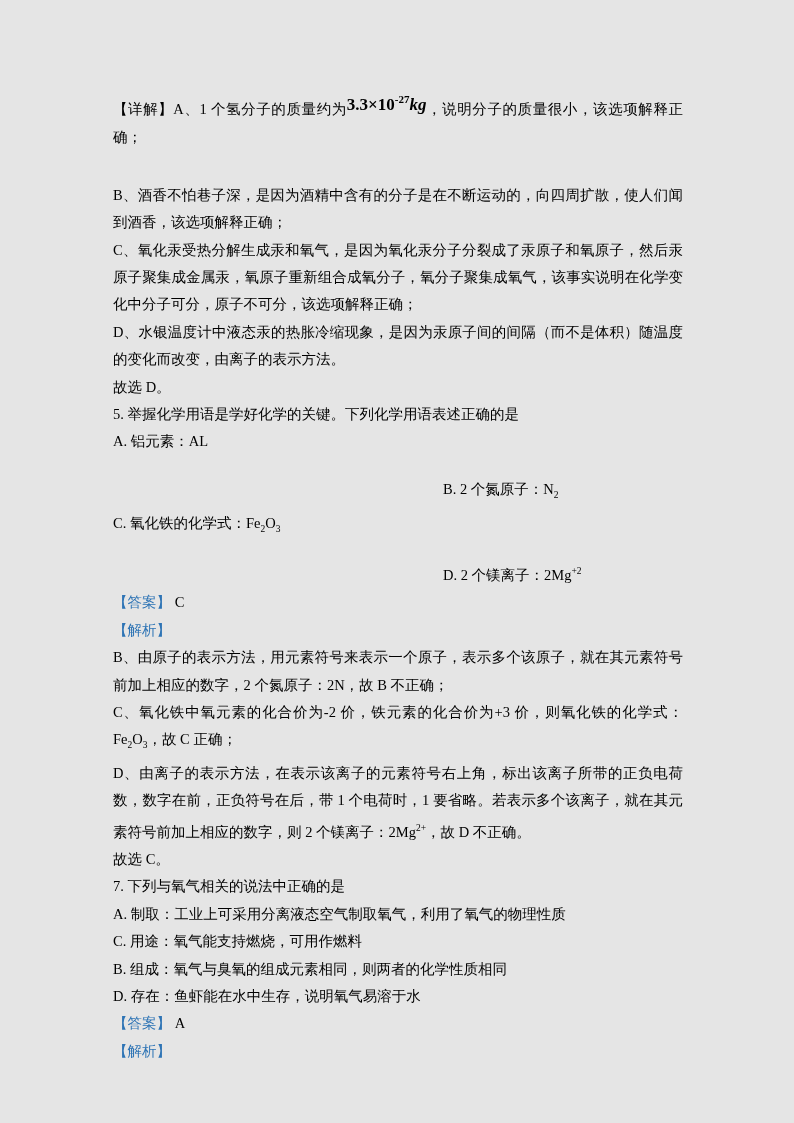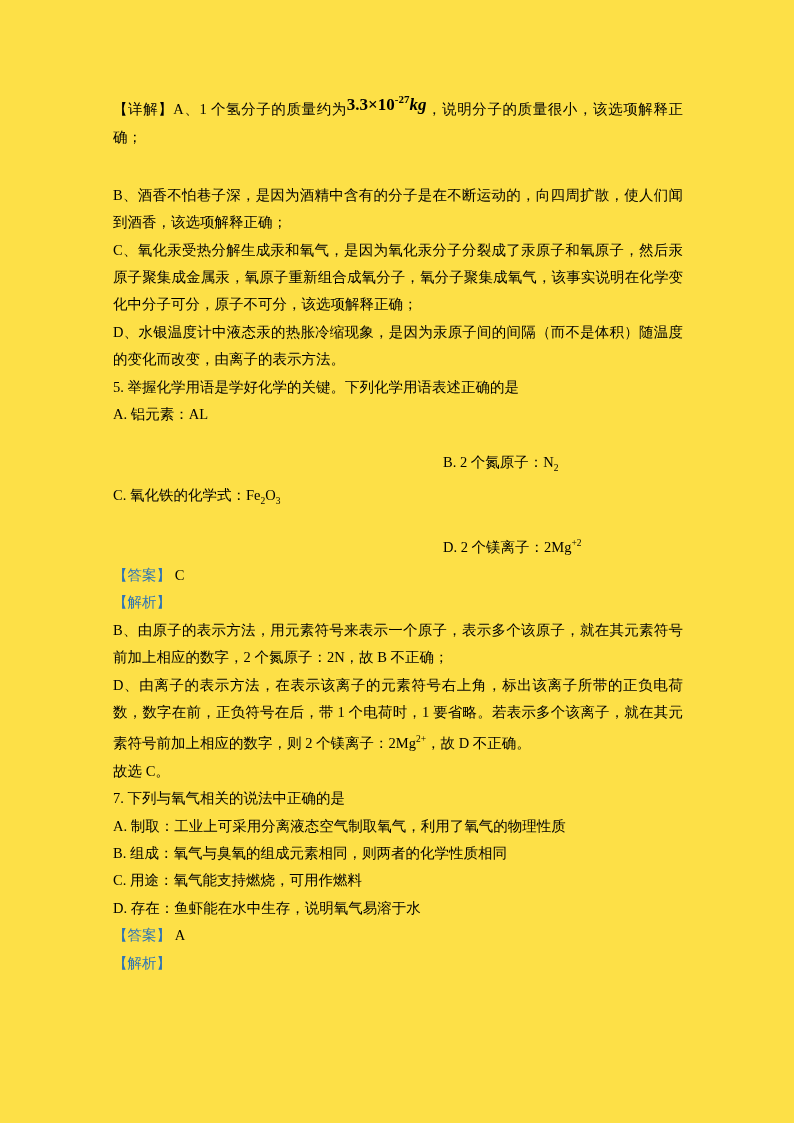--- a/index.html
+++ b/index.html
@@ -1,21 +1,21 @@
 <!DOCTYPE html>
 <html><head>
 <meta charset="utf-8">
 <style>
   * { margin: 0; padding: 0; box-sizing: border-box; }
   html, body { background: #ffffff; }
   .page {
     position: relative;
     width: 794px;
     height: 1123px;
-    background: #fde047;
+    background: #e5e5e5;
     padding: 95px 111px 40px 113px;
     overflow: hidden;
     font-family: "Liberation Serif", "DejaVu Serif", serif;
     font-size: 14.5px;
     line-height: 27.4px;
     color: #000000;
   }
   .para { text-align: justify; }
   .gap-after { margin-bottom: 30px; }
   .opt-row { display: flex; }
@@ -30,35 +30,37 @@
 </style>
 </head>
 <body>
 
 <div class="page">
   <div id="doc">
       <div class="para gap-after"><span>【详解】A、1 个氢分子的质量约为</span><span class="s-formula">3.3×10</span><span class="s-formula-sup">-27</span><span class="s-formula-kg">kg</span><span>，说明分子的质量很小，该选项解释正确；</span></div>
       <div class="para"><span>B、酒香不怕巷子深，是因为酒精中含有的分子是在不断运动的，向四周扩散，使人们闻到酒香，该选项解释正确；</span></div>
       <div class="para"><span>C、氧化汞受热分解生成汞和氧气，是因为氧化汞分子分裂成了汞原子和氧原子，然后汞原子聚集成金属汞，氧原子重新组合成氧分子，氧分子聚集成氧气，该事实说明在化学变化中分子可分，原子不可分，该选项解释正确；</span></div>
       <div class="para"><span>D、水银温度计中液态汞的热胀冷缩现象，是因为汞原子间的间隔（而不是体积）随温度的变化而改变，由离子的表示方法。</span></div>
+      <div class="para"><span>故选 D。</span></div>
       <div class="para"><span>5. 举握化学用语是学好化学的关键。下列化学用语表述正确的是</span></div>
       <div class="para opt-row">
         <div class="opt-left"><span>A. 铝元素：AL</span></div>
         <div class="opt-right"><span>B. 2 个氮原子：N</span><span class="s-sub">2</span></div>
       </div>
       <div class="para opt-row">
         <div class="opt-left"><span>C. 氧化铁的化学式：Fe</span><span class="s-sub">2</span><span>O</span><span class="s-sub">3</span></div>
         <div class="opt-right"><span>D. 2 个镁离子：2Mg</span><span class="s-sup">+2</span></div>
       </div>
       <div class="para"><span class="s-blue">【答案】</span><span> C</span></div>
       <div class="para"><span class="s-blue">【解析】</span></div>
       <div class="para"><span>B、由原子的表示方法，用元素符号来表示一个原子，表示多个该原子，就在其元素符号前加上相应的数字，2 个氮原子：2N，故 B 不正确；</span></div>
+      <div class="para"><span>C、氧化铁中氧元素的化合价为-2 价，铁元素的化合价为+3 价，则氧化铁的化学式：Fe</span><span class="s-sub">2</span><span>O</span><span class="s-sub">3</span><span>，故 C 正确；</span></div>
       <div class="para"><span>D、由离子的表示方法，在表示该离子的元素符号右上角，标出该离子所带的正负电荷数，数字在前，正负符号在后，带 1 个电荷时，1 要省略。若表示多个该离子，就在其元素符号前加上相应的数字，则 2 个镁离子：2Mg</span><span class="s-sup">2+</span><span>，故 D 不正确。</span></div>
       <div class="para"><span>故选 C。</span></div>
       <div class="para"><span>7. 下列与氧气相关的说法中正确的是</span></div>
       <div class="para"><span>A. 制取：工业上可采用分离液态空气制取氧气，利用了氧气的物理性质</span></div>
+      <div class="para"><span>C. 用途：氧气能支持燃烧，可用作燃料</span></div>
       <div class="para"><span>B. 组成：氧气与臭氧的组成元素相同，则两者的化学性质相同</span></div>
-      <div class="para"><span>C. 用途：氧气能支持燃烧，可用作燃料</span></div>
       <div class="para"><span>D. 存在：鱼虾能在水中生存，说明氧气易溶于水</span></div>
       <div class="para"><span class="s-blue">【答案】</span><span> A</span></div>
       <div class="para"><span class="s-blue">【解析】</span></div>
     </div>
 </div>
 
 </body></html>

